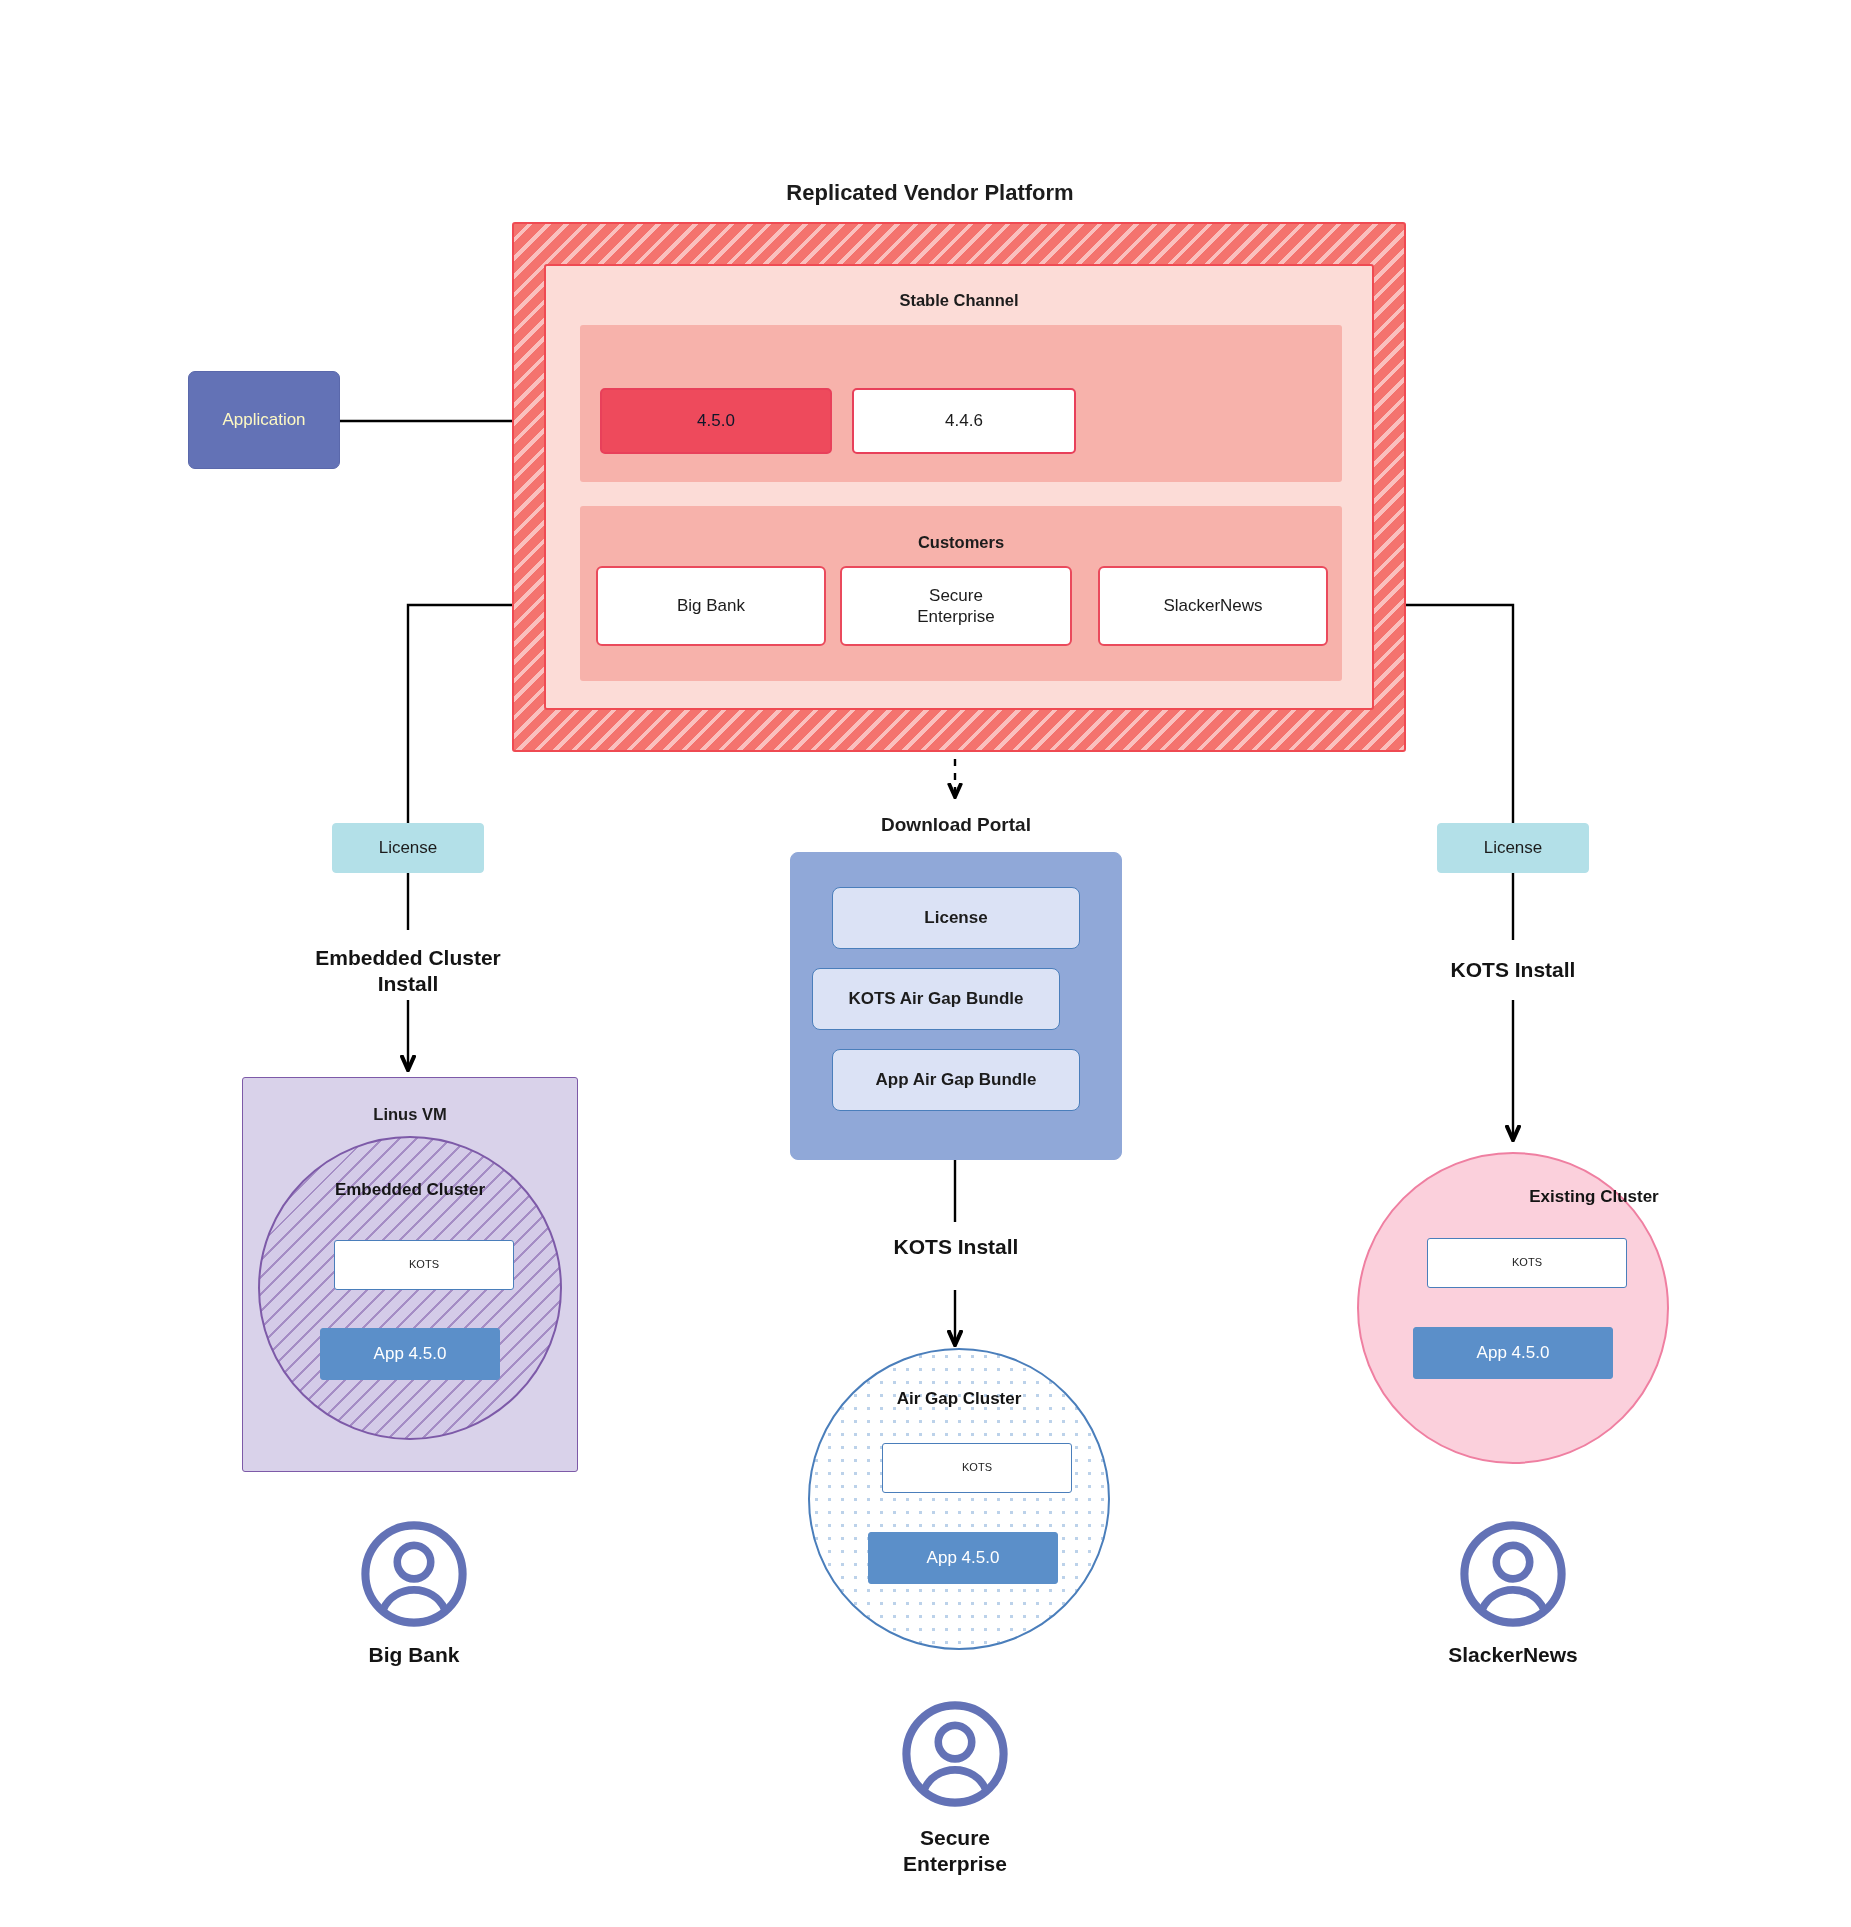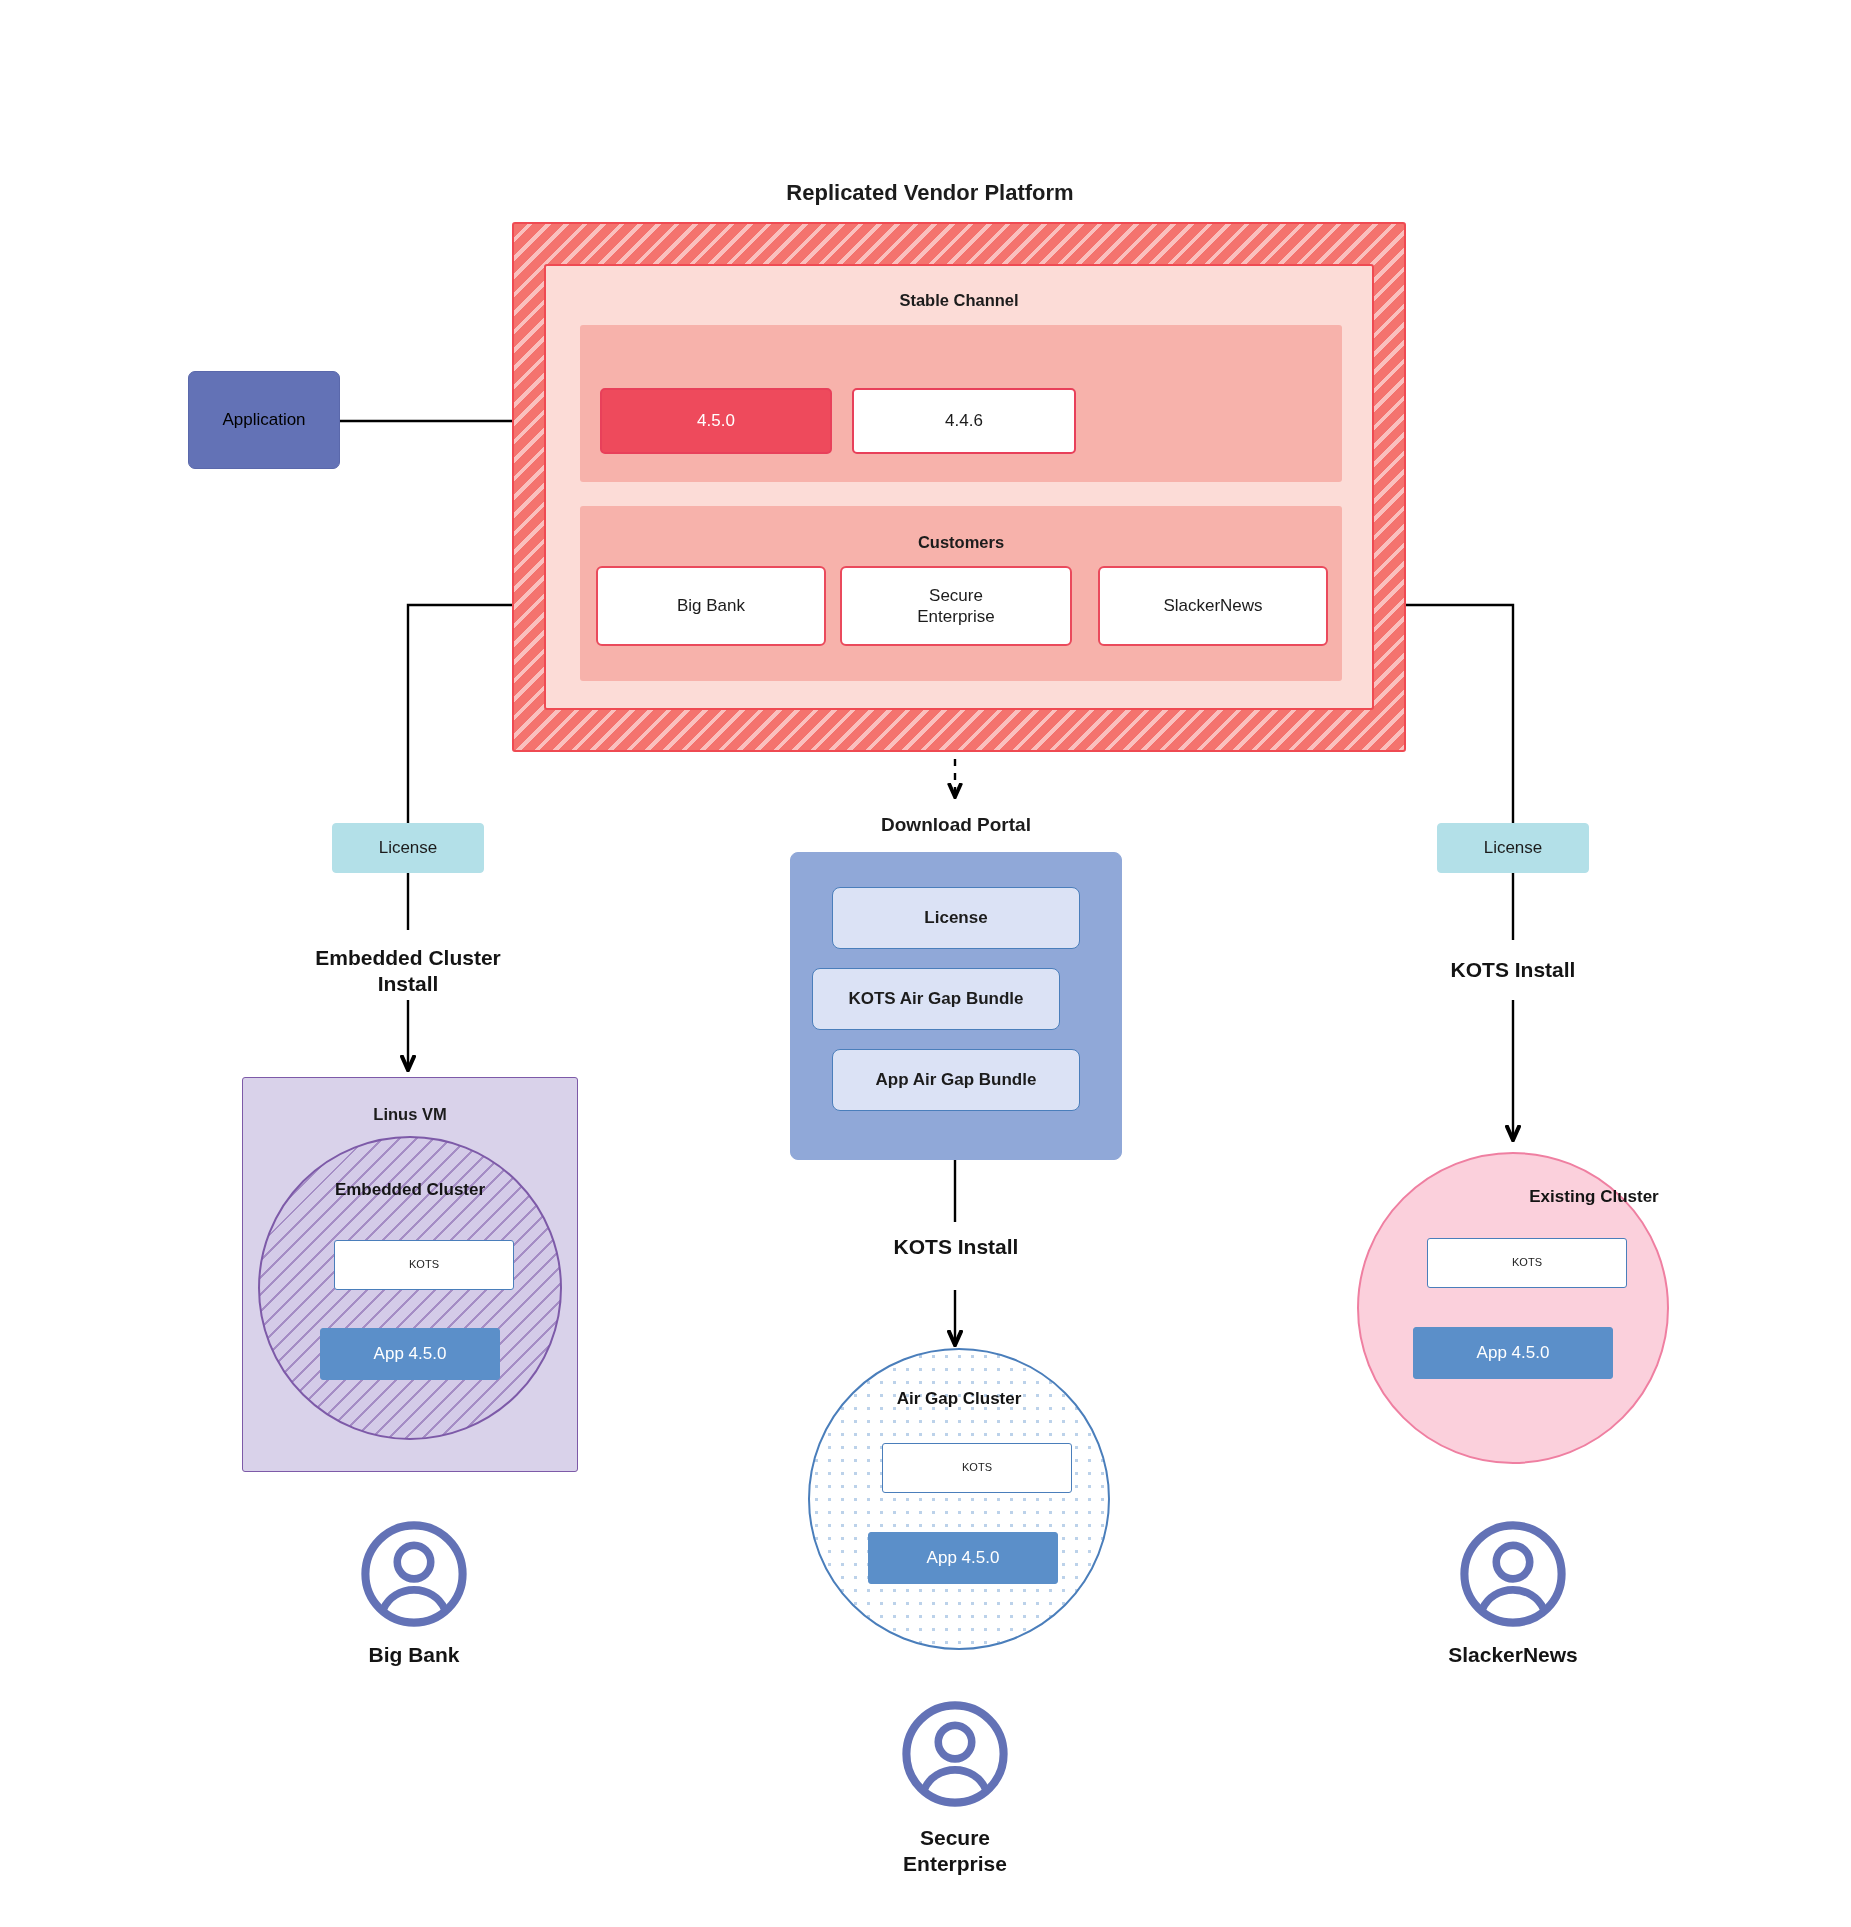--- a/index.html
+++ b/index.html
@@ -81,21 +81,21 @@
     color: #1c1c1c;
     text-align: center;
     width: 100%;
   }
 
   
   .release-current {
     background: #ee4a5c;
     border: 2px solid #e8405a;
     border-radius: 5px;
-    color: #ffffff;
+    color: #0f172a;
     font-size: 17px;
   }
   .release-old {
     background: #ffffff;
     border: 2px solid #e8405a;
     border-radius: 5px;
     color: #1c1c1c;
     font-size: 17px;
   }
   .customer-chip {
@@ -104,21 +104,21 @@
     border-radius: 6px;
     color: #1c1c1c;
     font-size: 17px;
   }
 
   
   .application-box {
     background: #6372b6;
     border: 1px solid #5a68ab;
     border-radius: 7px;
-    color: #000000;
+    color: #fef9c3;
     font-size: 17px;
   }
 
   
   .license-chip {
     background: #b3e0e8;
     border: 1px solid #b3e0e8;
     border-radius: 4px;
     color: #1c1c1c;
     font-size: 17px;

